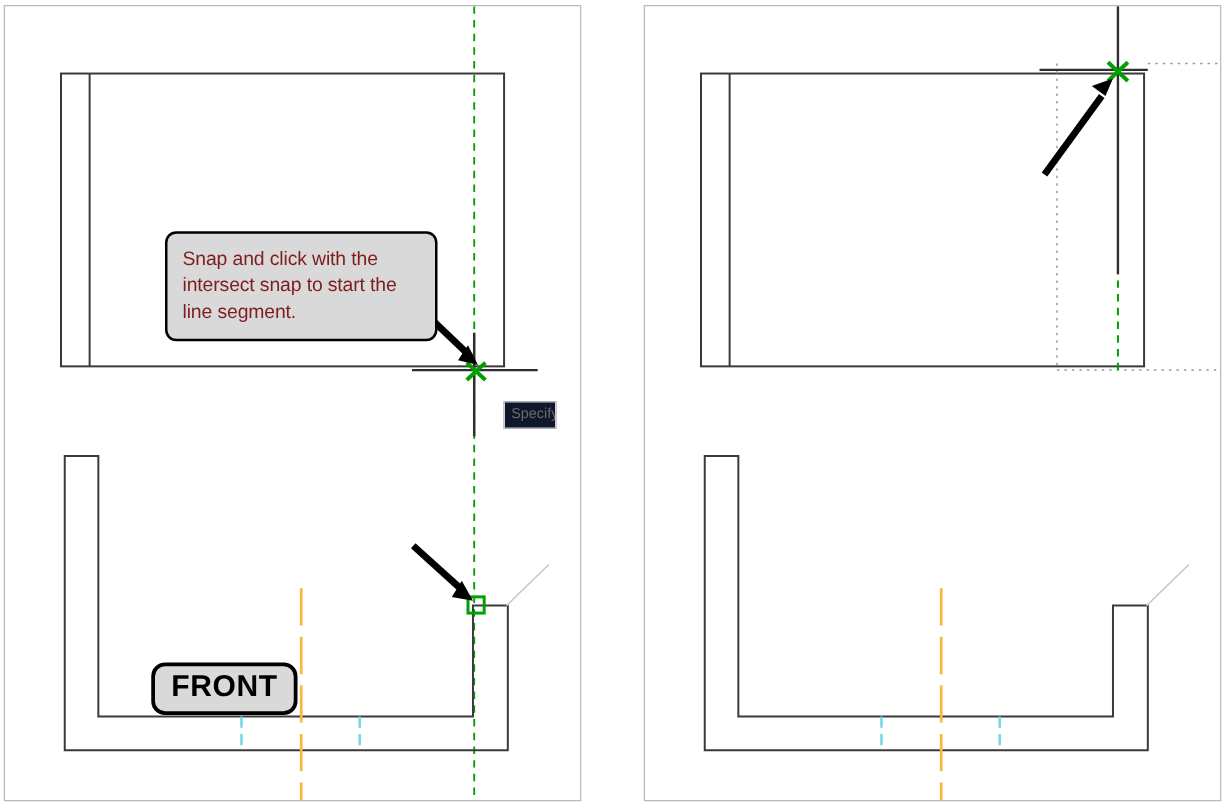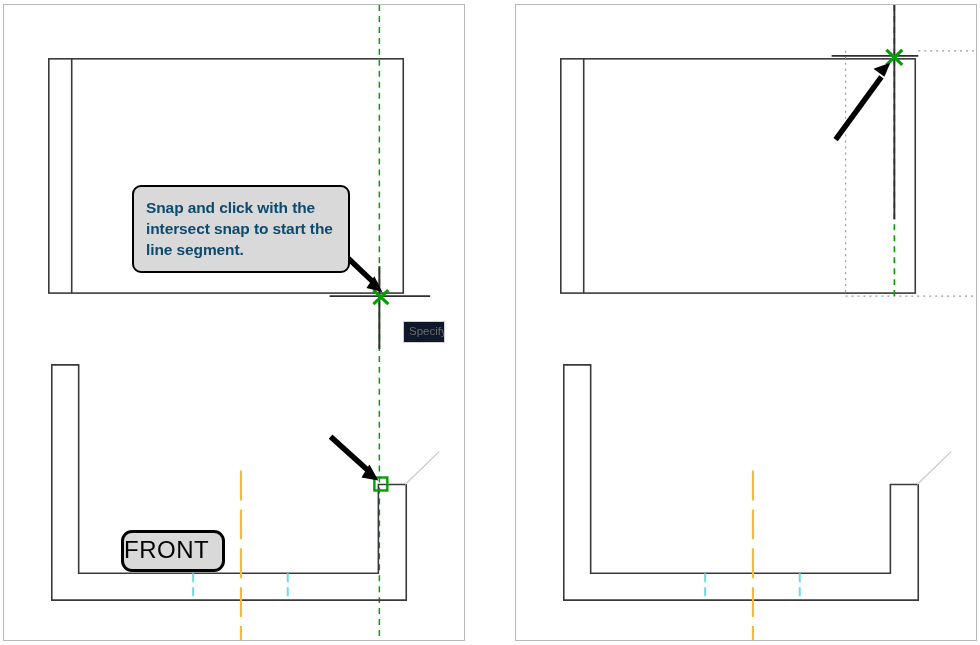--- a/index.html
+++ b/index.html
@@ -41,22 +41,22 @@
     display: block;
   }
 
   
   .callout {
     position: absolute;
     background: #d9d9d9;
     border: 2.5px solid #000000;
     border-radius: 9px;
     box-sizing: border-box;
-    font-weight: bold;
-    color: #0c4a6e;
+    font-weight: normal;
+    color: #7f1d1d;
     letter-spacing: -0.1px;
   }
   .callout .txt {
     display: block;
     white-space: pre-line;
   }
 
   #callout-top-left {
     left: 128px; top: 180px;
     width: 218px;
@@ -73,23 +73,23 @@
   }
 
   
   .view-label {
     position: absolute;
     background: #d9d9d9;
     border: 3px solid #000000;
     border-radius: 11px;
     box-sizing: border-box;
     font-size: 24px;
-    font-weight: normal;
+    font-weight: bold;
     color: #000000;
-    padding: 3px 13px 5px 0;
+    padding: 3px 13px 5px 13px;
     letter-spacing: 0.5px;
     line-height: 28px;
   }
   #label-front-left  { left: 117px; top: 525px; }
 
   
   .snap-tip {
     position: absolute;
     background: #0f172a;
     border: 1px solid #d0d0d0;

